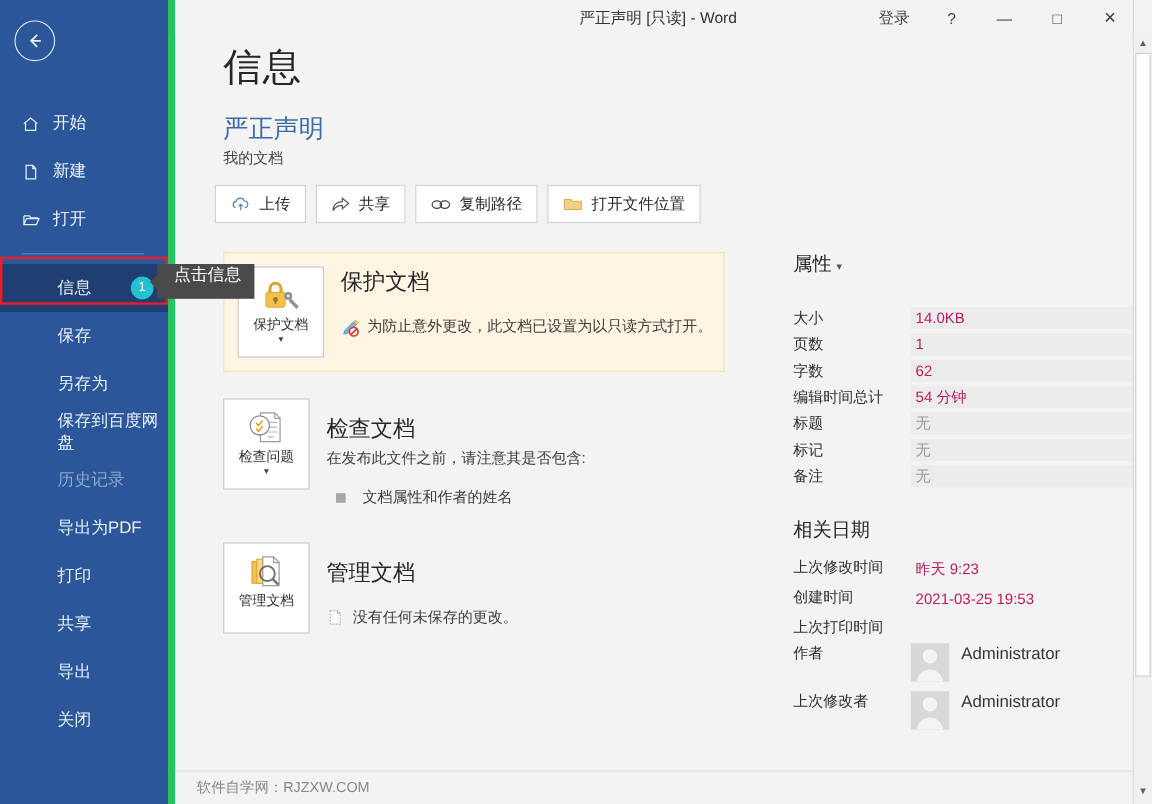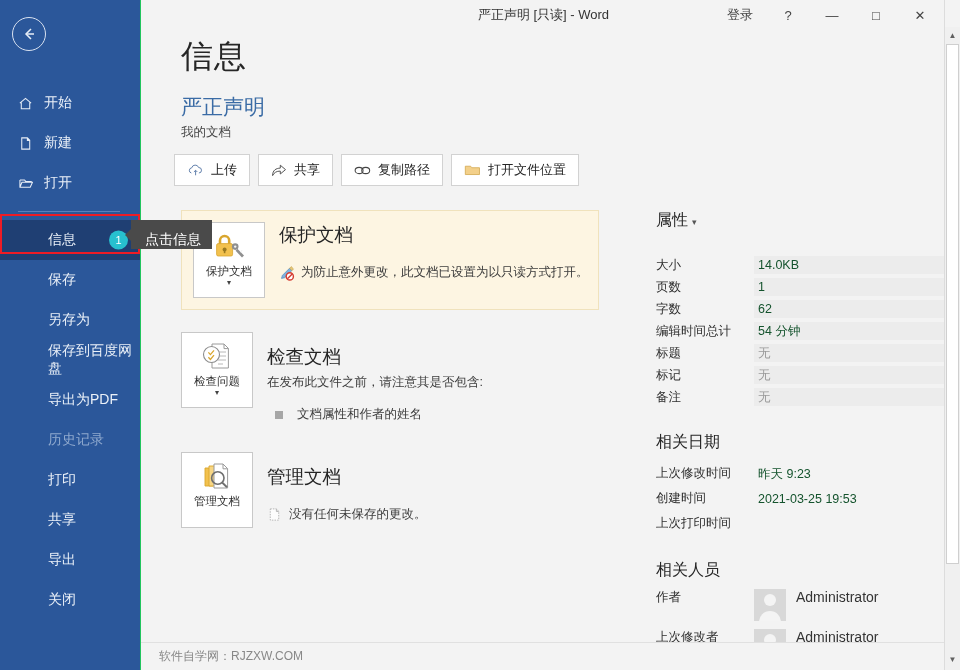--- a/index.html
+++ b/index.html
@@ -64,40 +64,40 @@
     font-size: 11px; line-height: 19px; text-align: center;
     font-family: "Liberation Sans", sans-serif;
   }
   .callout {
     position: absolute;
     left: 131px; top: 220px;
     height: 29px;
     background: #4a4a4a;
     color: #ffffff;
     font-size: 14px;
-    display: flex; align-items: flex-end;
+    display: flex; align-items: flex-start;
     padding: 0 11px 0 14px;
     z-index: 40;
     white-space: nowrap;
   }
   .callout:before {
     content: "";
     position: absolute;
     left: -6px; top: 50%; transform: translateY(-50%);
     border-top: 7px solid transparent;
     border-bottom: 7px solid transparent;
     border-right: 7px solid #4a4a4a;
   }
 
   
   .main {
     position: absolute; left: 140px; top: 0;
     width: 805px; height: 670px;
     background: #f3f3f3;
-    border-left: 1px solid #22c55e;
+    border-left: 6px solid #22c55e;
   }
 
   
   .titlebar {
     position: absolute; left: 0; top: 0;
     width: 805px; height: 30px;
     background: #f3f3f3;
     display: flex; align-items: center;
   }
   .win-title {
@@ -215,21 +215,21 @@
   .props-h2 {
     font-size: 16px; color: #262626;
     margin: 24px 0 8px 0;
   }
   .prow {
     display: flex; align-items: center;
     height: 22px; font-size: 12.5px;
   }
   .prow .k { width: 98px; flex: 0 0 98px; color: #2f2f2f; }
   .prow .v {
-    flex: 1 1 auto; color: #14532d;
+    flex: 1 1 auto; color: #be185d;
     background: #ececec; height: 18px; line-height: 18px;
     padding-left: 4px;
     cursor: text;
   }
   .prow .v.none { color: #9a9a9a; }
   .prow .v.plain { background: transparent; }
   .prow.tall { height: 25px; }
   .person {
     display: flex; align-items: flex-start; height: 40px;
     font-size: 12.5px;
@@ -341,25 +341,25 @@
 
       <div class="nav-item noicon">
         <span class="lbl">保存</span>
       </div>
       <div class="nav-item noicon">
         <span class="lbl">另存为</span>
       </div>
       <div class="nav-item noicon">
         <span class="lbl">保存到百度网盘</span>
       </div>
-      <div class="nav-item noicon">
-        <span class="lbl">导出为PDF</span>
-      </div>
       <div class="nav-item noicon disabled">
         <span class="lbl">历史记录</span>
+      </div>
+      <div class="nav-item noicon">
+        <span class="lbl">导出为PDF</span>
       </div>
       <div class="nav-item noicon">
         <span class="lbl">打印</span>
       </div>
       <div class="nav-item noicon">
         <span class="lbl">共享</span>
       </div>
       <div class="nav-item noicon">
         <span class="lbl">导出</span>
       </div>
@@ -560,21 +560,20 @@
       </div>
       <div class="prow tall">
         <span class="k">创建时间</span>
         <span class="v plain">2021-03-25 19:53</span>
       </div>
       <div class="prow tall">
         <span class="k">上次打印时间</span>
         <span class="v plain"></span>
       </div>
 
-      <div class="props-h2">相关人员</div>
 
       <div class="person">
         <span class="k">作者</span>
         <span class="avatar"></span>
         <span class="pname">Administrator</span>
       </div>
       <div class="person">
         <span class="k">上次修改者</span>
         <span class="avatar"></span>
         <span class="pname">Administrator</span>

